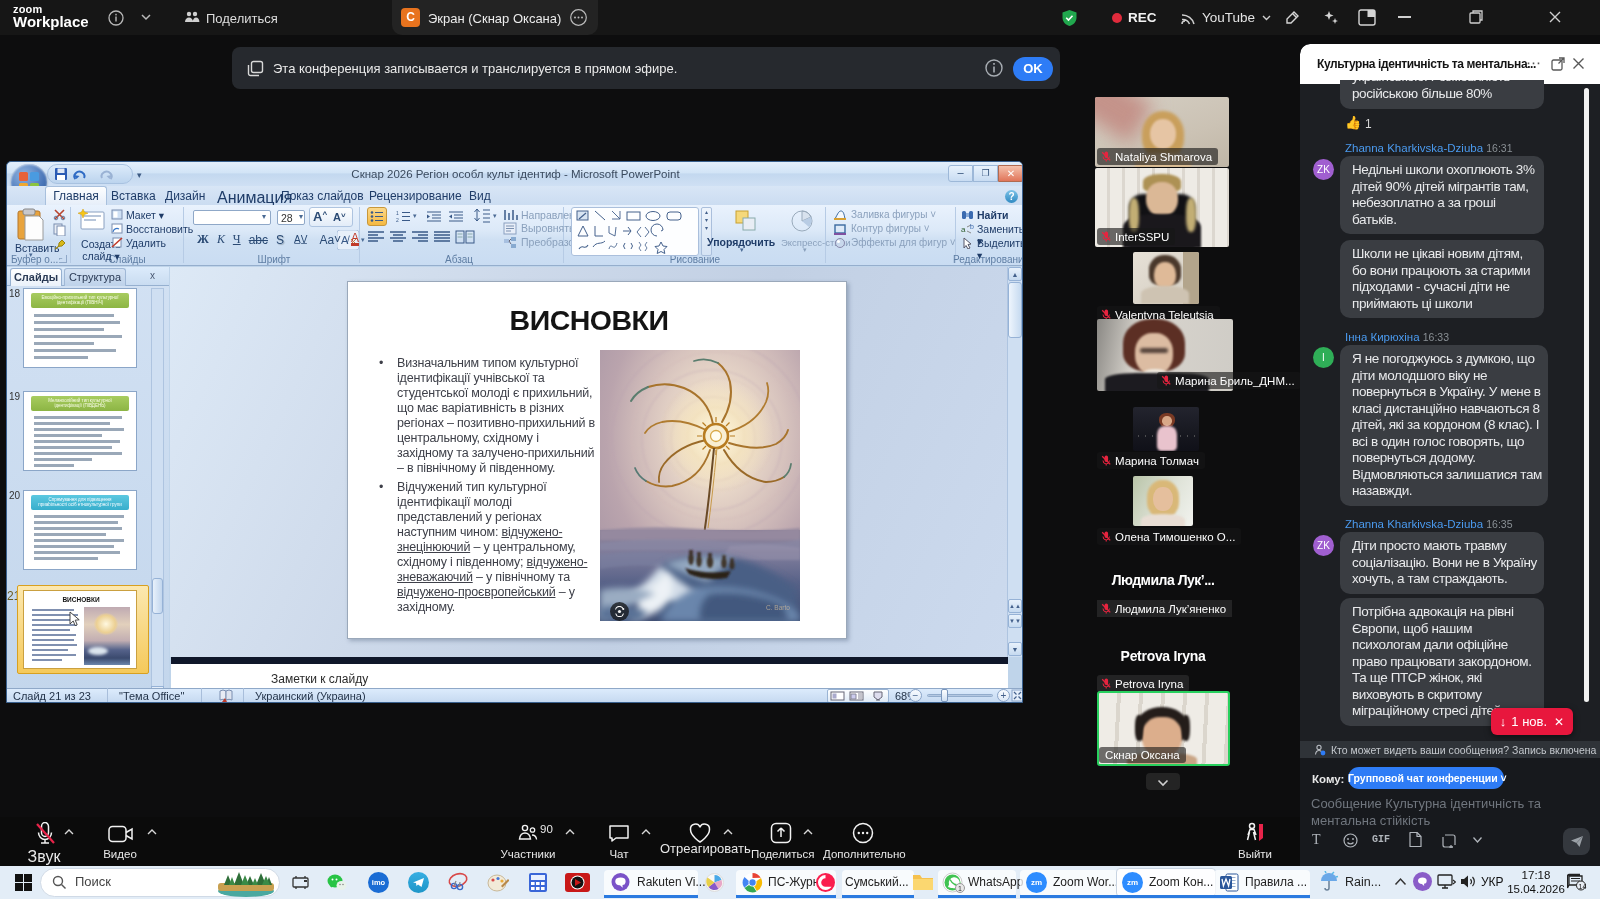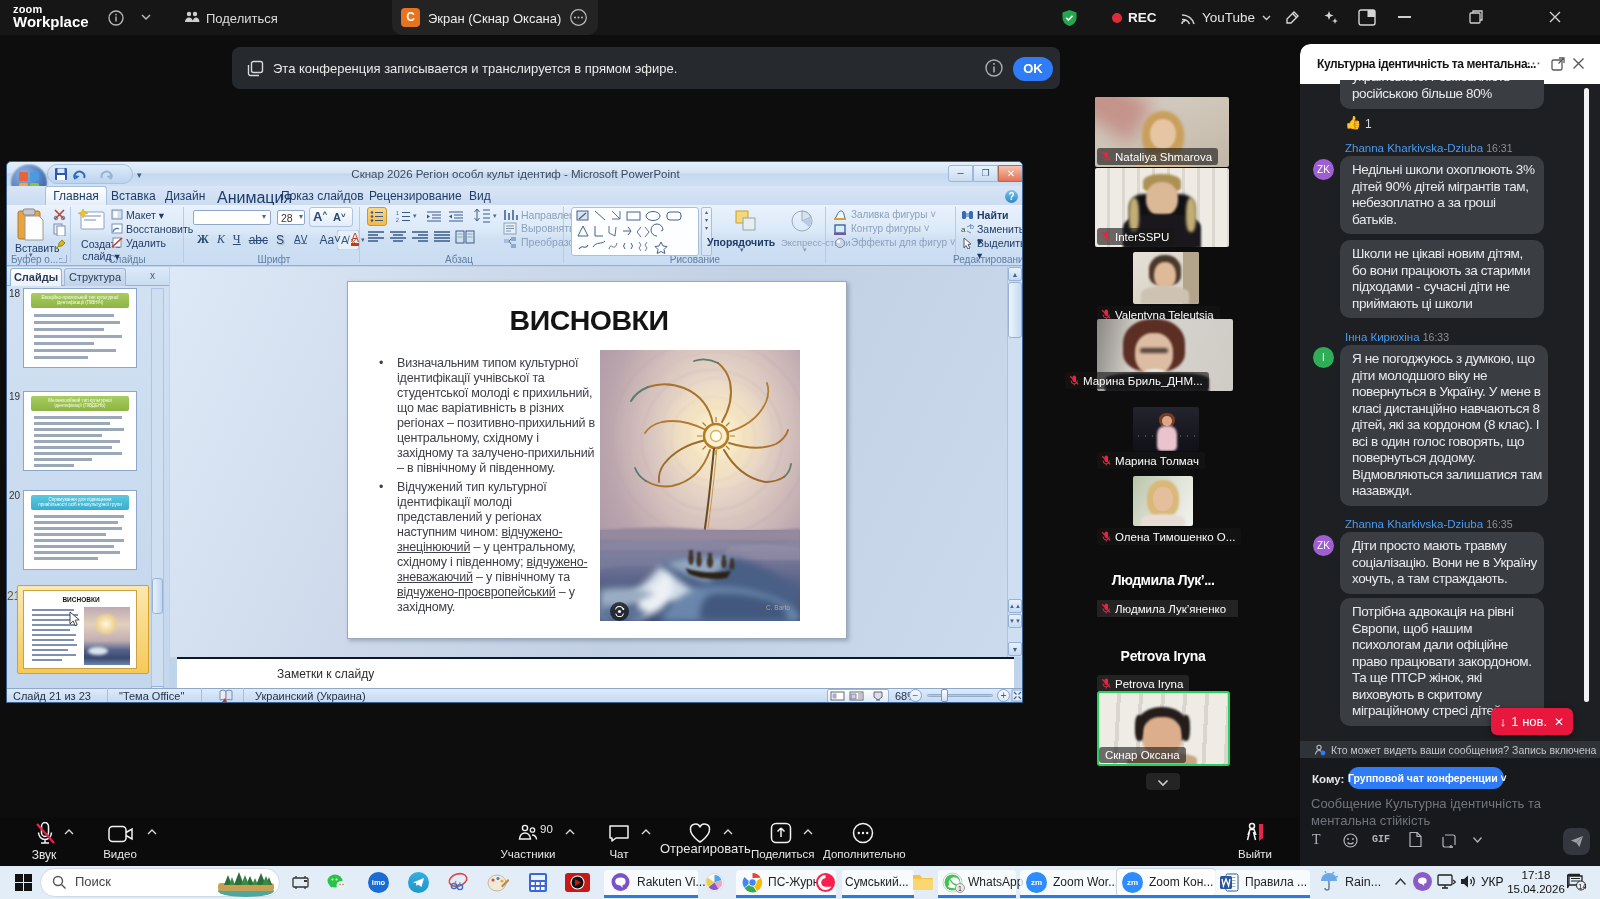--- a/index.html
+++ b/index.html
@@ -524,21 +524,21 @@
       </svg>
   </div>
 
   <div class="a" style="left:1000px;top:105px;width:16px;height:390px;background:#cfdff2;border-left:1px solid #aec4e0"></div>
   <div class="a" style="left:1001px;top:105px;width:14px;height:14px;background:linear-gradient(#e8f1fb,#c6daf0);border:1px solid #96b2d6;border-radius:2px;font-size:7px;color:#44618c;text-align:center;line-height:13px">▲</div>
   <div class="a" style="left:1001px;top:120px;width:14px;height:56px;background:linear-gradient(90deg,#eef5fd,#c6daf0);border:1px solid #96b2d6;border-radius:3px"></div>
   <div class="a" style="left:1001px;top:437px;width:14px;height:14px;background:linear-gradient(#e8f1fb,#c6daf0);border:1px solid #96b2d6;border-radius:2px;font-size:6px;color:#44618c;text-align:center;line-height:13px">▲▲</div>
   <div class="a" style="left:1001px;top:452px;width:14px;height:14px;background:linear-gradient(#e8f1fb,#c6daf0);border:1px solid #96b2d6;border-radius:2px;font-size:6px;color:#44618c;text-align:center;line-height:13px">▼▼</div>
   <div class="a" style="left:1001px;top:480px;width:14px;height:14px;background:linear-gradient(#e8f1fb,#c6daf0);border:1px solid #96b2d6;border-radius:2px;font-size:7px;color:#44618c;text-align:center;line-height:13px">▼</div>
 
-  <div class="a" style="left:170px;top:495px;width:837px;height:41px;background:#fff;border-top:2px solid #0f172a">
+  <div class="a" style="left:164px;top:495px;width:837px;height:41px;background:#fff;border-top:7px solid #0f172a">
     <div style="padding:8px 0 0 100px;font-size:12px;color:#2a2a2a">Заметки к слайду</div>
   </div>
 
   <div class="a" style="left:0;top:526px;width:1017px;height:16px;background:linear-gradient(#dcebfc,#c3d7ef);border-top:1px solid #8fa8c8"></div>
   <div class="a" style="left:6px;top:528px;font-size:11px;color:#1f2f45">Слайд 21 из 23</div>
   <div class="a" style="left:100px;top:526px;width:1px;height:16px;background:#a8bedb"></div>
   <div class="a" style="left:112px;top:528px;font-size:11px;color:#1f2f45">"Тема Office"</div>
   <div class="a" style="left:194px;top:526px;width:1px;height:16px;background:#a8bedb"></div>
   <svg class="a" style="left:212px;top:527px" width="15" height="13" viewBox="0 0 15 13">
       <path d="M1 11V2q3-2 6 0v9q-3-1.5-6 0z" fill="#e8ecf4" stroke="#7a8eb0"></path>
@@ -614,21 +614,21 @@
   <span style="color:#fff;font-size:11.5px;margin-left:4px">Valentyna Teleutsia</span>
 </div>
 
 <div class="a" style="left:1097px;top:319px;width:136px;height:72px;background:linear-gradient(100deg,#8a8884 0%,#d8d4cd 30%,#cfccc6 100%);border-radius:2px;overflow:hidden">
   <div class="a" style="left:26px;top:0px;width:62px;height:52px;background:#5c2f24;border-radius:46% 46% 34% 34%;filter:blur(1.2px)"></div>
   <div class="a" style="left:38px;top:14px;width:38px;height:42px;background:#dcbca2;border-radius:44% 44% 46% 46%;filter:blur(.9px)"></div>
   <div class="a" style="left:43px;top:29px;width:28px;height:5px;background:#55433a;border-radius:3px;filter:blur(1.4px)"></div>
   <div class="a" style="left:46px;top:50px;width:24px;height:13px;background:#eee8de;border-radius:40%;filter:blur(.9px)"></div>
   <div class="a" style="left:8px;top:54px;width:104px;height:20px;background:#1c1b20;border-radius:30% 30% 0 0;filter:blur(1.2px)"></div>
 </div>
-<div class="a" style="left:1065px;top:372px;height:17px;background:rgba(22,22,22,.62);border-radius:3px;display:flex;align-items:center;padding:0 6px 0 4px">
+<div class="a" style="left:1157px;top:372px;height:17px;background:rgba(22,22,22,.62);border-radius:3px;display:flex;align-items:center;padding:0 6px 0 4px">
   <svg width="10" height="11" viewBox="0 0 10 11">
       <path d="M3.5 2.5a1.8 2 0 013.6 0v2.6a1.8 2 0 01-3.6 0z" fill="#e8243f"></path>
       <path d="M2 5.5a3.2 3.4 0 006.4 0M5.2 9v1.6" stroke="#e8243f" fill="none"></path>
       <path d="M1.2 1.2l8 8.2" stroke="#e8243f" stroke-width="1.3"></path>
     </svg>
   <span style="color:#fff;font-size:11.5px;margin-left:4px">Марина Бриль_ДНМ...</span>
 </div>
 
 <div class="a" style="left:1133px;top:407px;width:66px;height:44px;background:linear-gradient(#23242e,#15161e 70%,#101018);border-radius:2px;overflow:hidden">
   <div class="a" style="left:2px;top:27px;width:62px;height:5px;background:radial-gradient(circle,#777 .8px,transparent 1.1px) 0 0/7px 4px;opacity:.55"></div>
@@ -653,21 +653,21 @@
 <div class="a" style="left:1097px;top:528px;height:17px;background:rgba(22,22,22,.62);border-radius:3px;display:flex;align-items:center;padding:0 6px 0 4px">
   <svg width="10" height="11" viewBox="0 0 10 11">
       <path d="M3.5 2.5a1.8 2 0 013.6 0v2.6a1.8 2 0 01-3.6 0z" fill="#e8243f"></path>
       <path d="M2 5.5a3.2 3.4 0 006.4 0M5.2 9v1.6" stroke="#e8243f" fill="none"></path>
       <path d="M1.2 1.2l8 8.2" stroke="#e8243f" stroke-width="1.3"></path>
     </svg>
   <span style="color:#fff;font-size:11.5px;margin-left:4px">Олена Тимошенко О...</span>
 </div>
 
 <div class="a" style="left:1095px;top:572px;width:136px;text-align:center;color:#fff;font-size:14px;font-weight:bold;letter-spacing:-.5px">Людмила  Лук’...</div>
-<div class="a" style="left:1097px;top:600px;height:17px;background:rgba(40,40,40,.85);border-radius:0;display:flex;align-items:center;padding:0 12px 0 4px">
+<div class="a" style="left:1097px;top:600px;height:17px;background:rgba(40,40,40,.85);border-radius:0;display:flex;align-items:center;padding:0 6px 0 4px">
   <svg width="10" height="11" viewBox="0 0 10 11">
       <path d="M3.5 2.5a1.8 2 0 013.6 0v2.6a1.8 2 0 01-3.6 0z" fill="#e8243f"></path>
       <path d="M2 5.5a3.2 3.4 0 006.4 0M5.2 9v1.6" stroke="#e8243f" fill="none"></path>
       <path d="M1.2 1.2l8 8.2" stroke="#e8243f" stroke-width="1.3"></path>
     </svg>
   <span style="color:#fff;font-size:11.5px;margin-left:4px">Людмила Лук’яненко</span>
 </div>
 
 <div class="a" style="left:1095px;top:648px;width:136px;text-align:center;color:#fff;font-size:14px;font-weight:bold;letter-spacing:-.3px">Petrova Iryna</div>
 <div class="a" style="left:1097px;top:675px;height:17px;background:rgba(40,40,40,.85);border-radius:3px;display:flex;align-items:center;padding:0 6px 0 4px">
@@ -695,21 +695,21 @@
 
 <div class="a" style="left:0;top:817px;width:1300px;height:49px;background:#0b0b0b">
   <svg class="a" style="left:34px;top:5px" width="22" height="24" viewBox="0 0 22 24">
       <path d="M7.5 4.5a3.5 4 0 017 0v6a3.5 4 0 01-7 0z" stroke="#f2f2f2" stroke-width="1.5" fill="none"></path>
       <path d="M4.5 10.5a6.5 7 0 0013 0M11 17.5V21m-4 0h8" stroke="#f2f2f2" stroke-width="1.5" fill="none"></path>
       <path d="M3 2l17 19" stroke="#e8244a" stroke-width="2.2"></path>
     </svg>
   <svg class="a" style="left:63px;top:11px" width="12" height="8" viewBox="0 0 12 8">
       <path d="M2 6l4-4 4 4" stroke="#d8d8d8" stroke-width="1.4" fill="none"></path>
     </svg>
-  <div class="a" style="left:14px;top:31px;width:60px;text-align:center;color:#e8e8e8;font-size:12px">Звук</div>
+  <div class="a" style="left:14px;top:31px;width:60px;text-align:center;color:#e8e8e8;font-size:16px">Звук</div>
   <svg class="a" style="left:108px;top:7px" width="26" height="20" viewBox="0 0 26 20">
       <rect x="1" y="2.5" width="17" height="15" rx="3.5" stroke="#f2f2f2" stroke-width="1.5" fill="none"></rect>
       <path d="M18 8.5l6-3.5v10l-6-3.5" stroke="#f2f2f2" stroke-width="1.5" fill="none"></path>
     </svg>
   <svg class="a" style="left:146px;top:11px" width="12" height="8" viewBox="0 0 12 8">
       <path d="M2 6l4-4 4 4" stroke="#d8d8d8" stroke-width="1.4" fill="none"></path>
     </svg>
   <div class="a" style="left:90px;top:31px;width:60px;text-align:center;color:#e8e8e8;font-size:11.5px">Видео</div>
   <svg class="a" style="left:518px;top:6px" width="20" height="20" viewBox="0 0 20 20">
       <circle cx="7" cy="5" r="2.6" stroke="#f2f2f2" stroke-width="1.4" fill="none"></circle>

